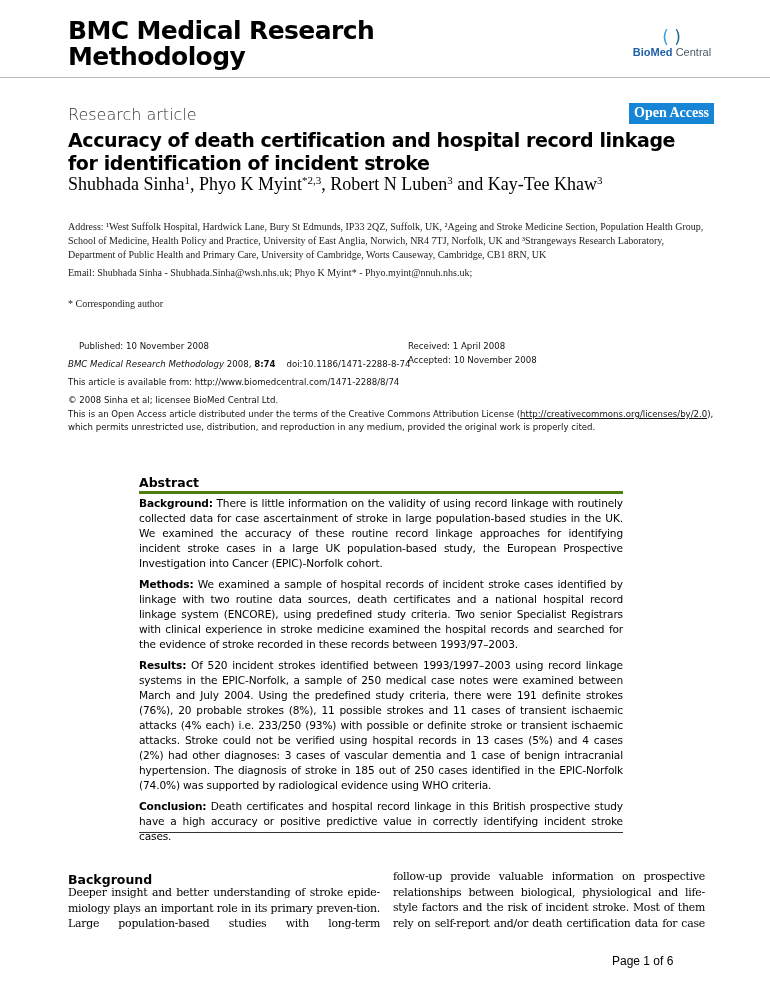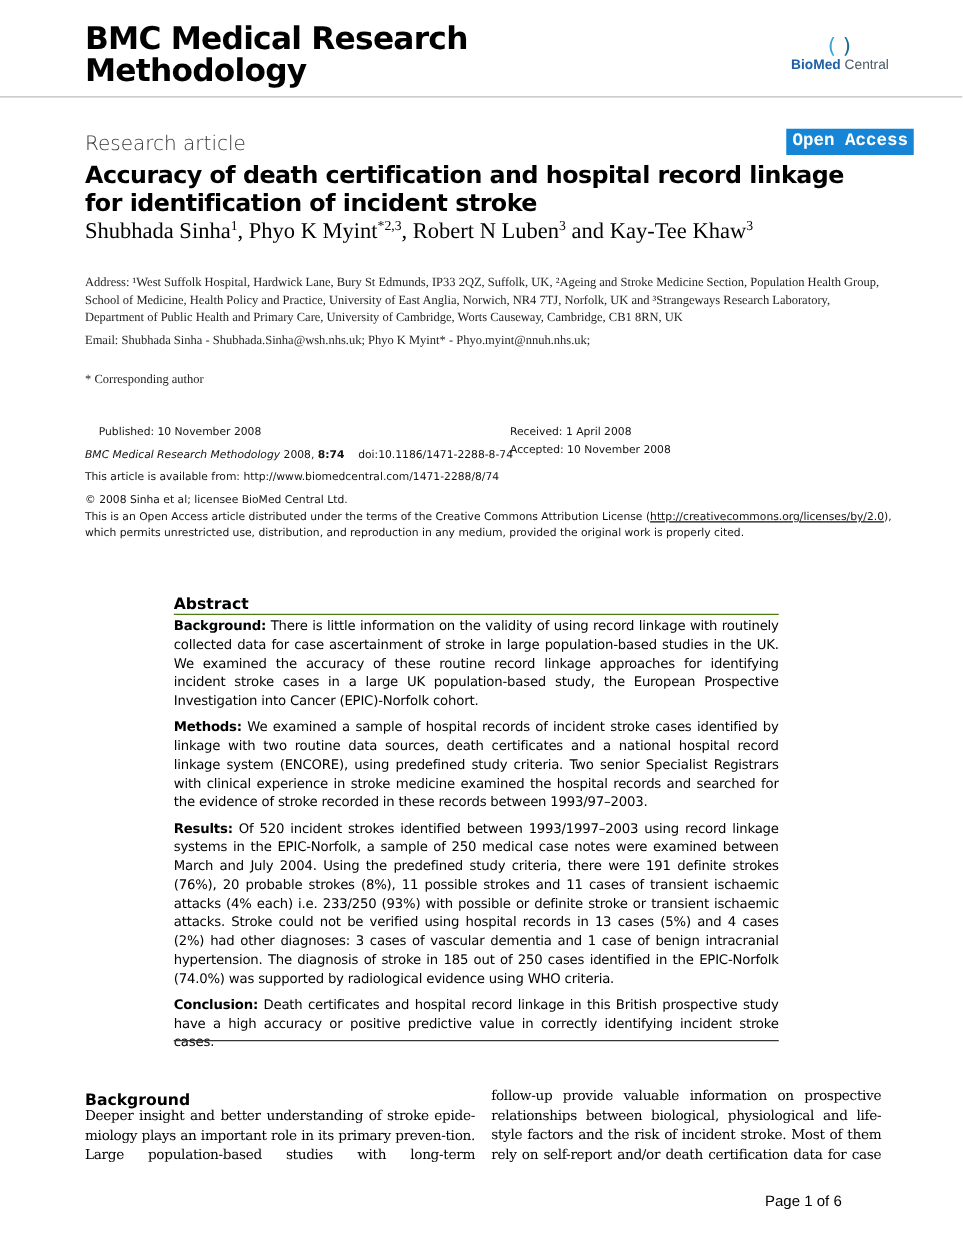--- a/index.html
+++ b/index.html
@@ -7,39 +7,39 @@
   .abs { position: absolute; }
   .journal { left: 68px; top: 18px; font-family: "DejaVu Sans", sans-serif; font-weight: bold; font-size: 25px; line-height: 26px; letter-spacing: -0.6px; }
   .logo { left: 612px; top: 28px; width: 120px; text-align: center; }
   .logo .mark { font-family: "DejaVu Sans", sans-serif; font-size: 17px; line-height: 18px; color: #1a6d8e; letter-spacing: 1px; }
   .logo .mark .l { color: #3aa3d8; }
   .logo .word { font-family: "Liberation Sans", sans-serif; font-size: 11px; line-height: 13px; }
   .logo .bm { color: #1f5fa8; font-weight: bold; }
   .logo .ct { color: #4a5a66; }
   .topline { left: 0; top: 77px; width: 770px; height: 1px; background: #bdbdbd; }
   .rtype { left: 68px; top: 105px; font-family: "DejaVu Sans", sans-serif; font-size: 16px; color: #333; font-weight: 300; }
-  .oa { left: 629px; top: 103px; background: #1685d6; color: #fff; font-family: Liberation Mono, monospace; font-weight: bold; font-size: 14px; padding: 2px 5px 3px 5px; }
+  .oa { left: 629px; top: 103px; background: #1685d6; color: #fff; font-family: Liberation Serif, serif; font-weight: bold; font-size: 14px; padding: 2px 5px 3px 5px; }
   .title { left: 68px; top: 129px; width: 640px; font-family: "DejaVu Sans", sans-serif; font-weight: bold; font-size: 19px; line-height: 23px; letter-spacing: -0.4px; }
   .authors { left: 68px; top: 174px; font-family: "Liberation Serif", serif; font-size: 18px; }
   .authors sup { font-size: 11px; vertical-align: 6px; }
   .small { font-family: "Liberation Serif", serif; font-size: 10px; line-height: 14px; color: #222; }
   .address { left: 68px; top: 220px; width: 640px; }
   .email { left: 68px; top: 266px; width: 640px; }
   .corr { left: 68px; top: 297px; }
   .pubinfo { font-family: "DejaVu Sans", sans-serif; font-size: 8.6px; line-height: 12px; color: #111; }
   .published { left: 79px; top: 340px; }
   .citation { left: 68px; top: 358px; }
   .available { left: 68px; top: 376px; }
   .copyright { left: 68px; top: 394px; text-align: center; }
   .license { left: 68px; top: 408px; width: 650px; line-height: 13px; }
   .received { left: 408px; top: 340px; }
   .accepted { left: 408px; top: 354px; }
   .license a { color: #111; text-decoration: underline; }
   .abstract { left: 139px; top: 475px; width: 484px; font-family: "DejaVu Sans", sans-serif; }
-  .abstract h2 { margin: 0; font-size: 12.5px; font-weight: bold; padding-bottom: 1px; border-bottom: 1px solid #4d7c0f; }
+  .abstract h2 { margin: 0; font-size: 12.5px; font-weight: bold; padding-bottom: 1px; border-bottom: 3px solid #4d7c0f; }
   .abstract p { margin: 2px 0 6px 0; font-size: 10.6px; line-height: 15px; text-align: justify; letter-spacing: -0.15px; }
   .abstract p b { font-weight: bold; }
   .abs-end { left: 139px; top: 832px; width: 484px; height: 1px; background: #333; }
   .bg-head { left: 68px; top: 872px; font-family: "DejaVu Sans", sans-serif; font-weight: bold; font-size: 12.5px; }
   .col { font-family: "DejaVu Serif", serif; font-size: 10.9px; line-height: 15.5px; text-align: justify; text-align-last: justify; width: 312px; letter-spacing: -0.25px; }
   .col1 { left: 68px; top: 885px; }
   .col2 { left: 393px; top: 869px; }
   .pagenum { left: 612px; top: 954px; font-family: "Liberation Sans", sans-serif; font-size: 12px; }
   .citenote { left: 545px; top: 971px; font-family: "Liberation Sans", sans-serif; font-size: 8.5px; font-style: italic; color: #222; margin-top: 48px; }
 </style>

